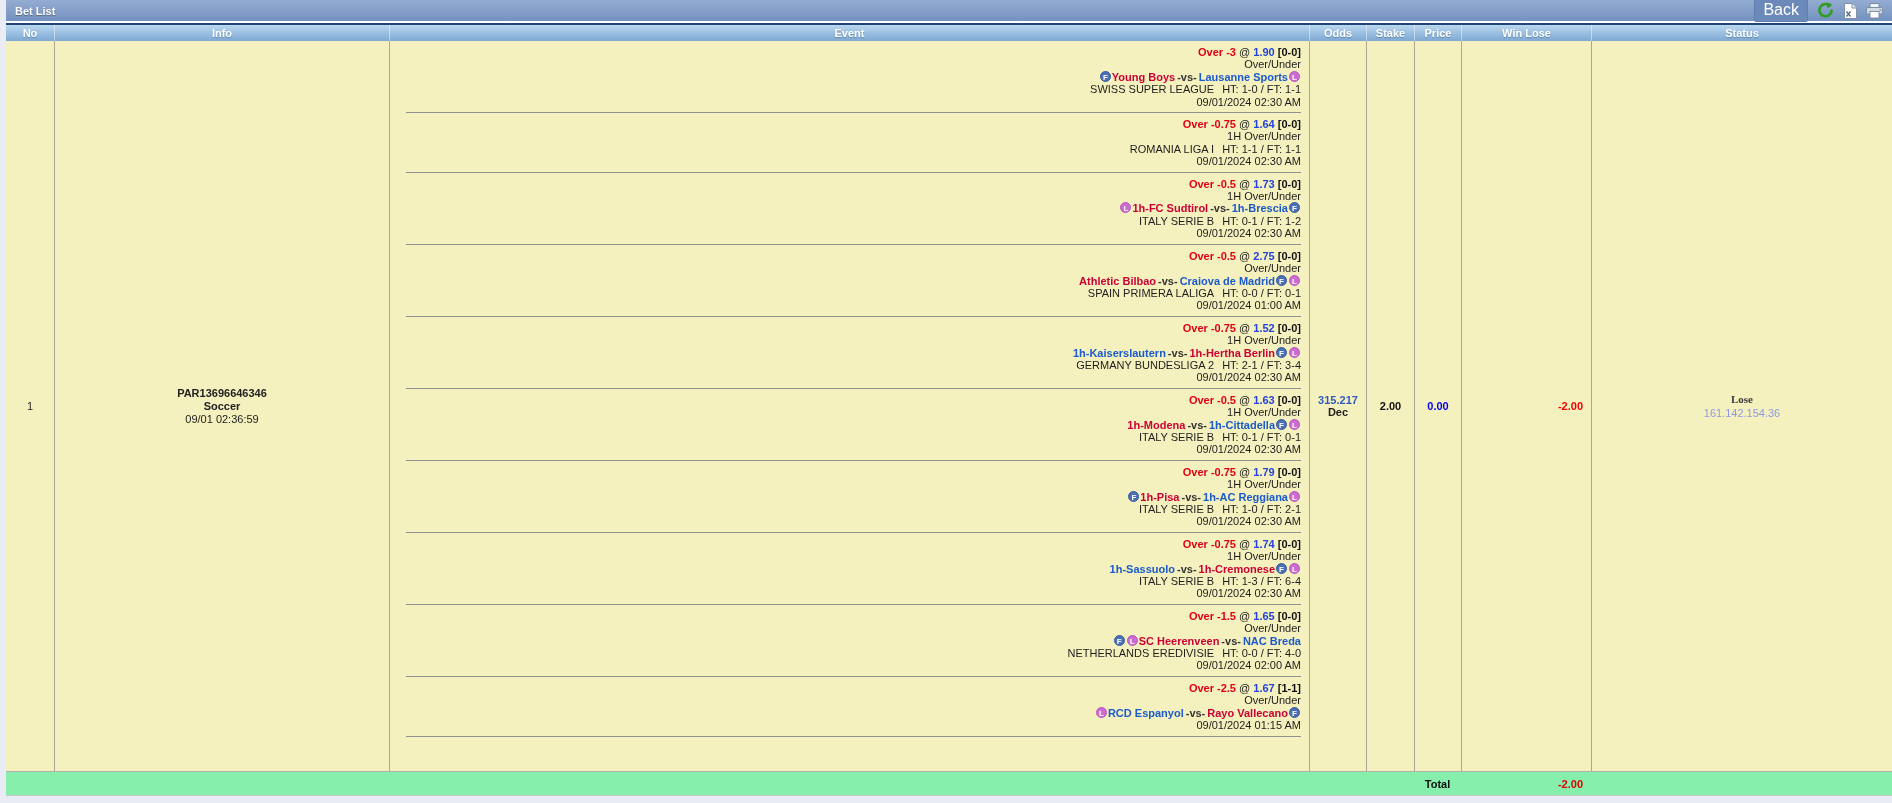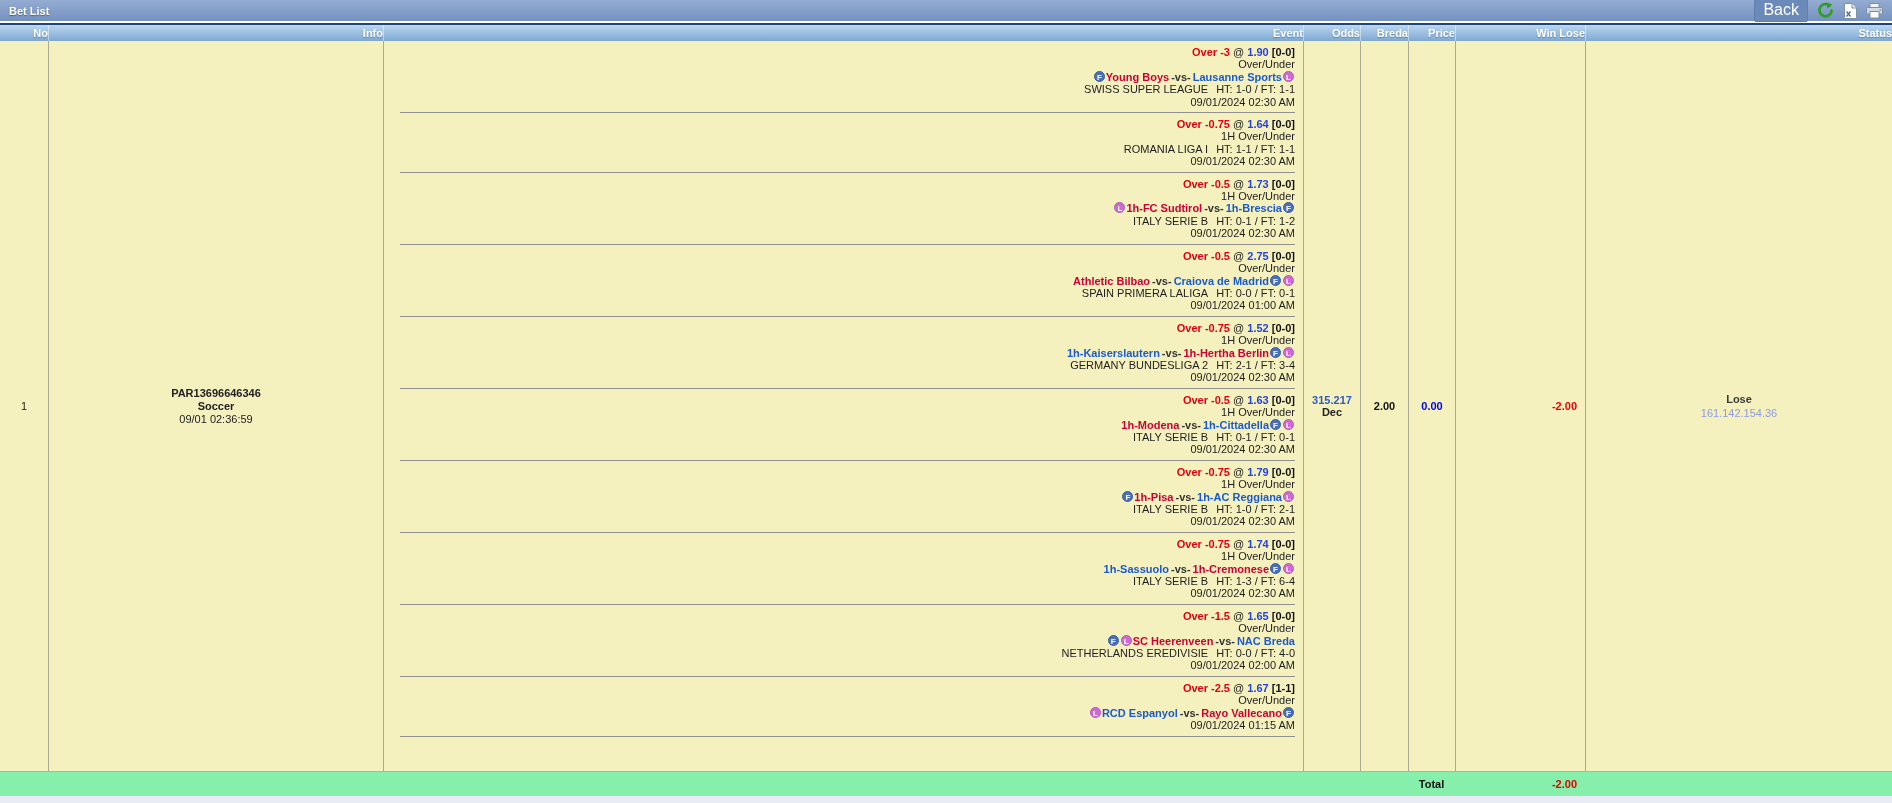--- a/index.html
+++ b/index.html
@@ -1,35 +1,35 @@
 <!DOCTYPE html>
 <html><head>
 <meta charset="utf-8">
 <style>
   * { box-sizing: border-box; margin: 0; padding: 0; }
   html,body { width:1892px; height:803px; overflow:hidden; background:#e9ecf4;
               font-family:"Liberation Sans", sans-serif; font-size:11px; color:#1a1a1a; }
-  .page { width:1892px; height:803px; }
+  .page { width:1892px; height:803px;padding-left:6px; }
 
   
   .titlebar { height:23px; background:linear-gradient(#94acd1,#7491c0);
               border-bottom:2px solid #ffffff;
               display:flex; align-items:center; justify-content:space-between; padding:0 9px; }
   .title { color:#fff; font-weight:bold; text-shadow:0 1px 1px rgba(0,0,0,.35); }
   .tb-right { display:flex; align-items:center; gap:9px; }
   .back-btn { background:#6b8ab9; border:1px solid #5f7fae; color:#fff; font-size:16px;
               font-family:"Liberation Sans", sans-serif; padding:1px 8px 2px; border-radius:2px; cursor:pointer; }
   .tb-icon { display:inline-flex; align-items:center; cursor:pointer; }
 
   
   .grid { display:grid; grid-template-columns:48px 335px 920px 57px 48px 47px 130px auto; }
 
   .thead { height:18px; border-top:2px solid #1e4575;
            background:linear-gradient(#bad7ef,#7ea8d3); }
-  .hcell { height:16px; line-height:16px; text-align:right; color:#fff; font-weight:bold;
+  .hcell { height:16px; line-height:16px; text-align:center; color:#fff; font-weight:bold;
            text-shadow:0 1px 1px rgba(40,80,120,.45); }
   .hcell + .hcell { border-left:1px solid rgba(255,255,255,.45); }
 
   .bet-row { height:730px; background:#f5f1bf; overflow:hidden; }
   .cell { height:100%; }
   .cell + .cell { border-left:1px solid #a9a996; }
   .vcenter { display:flex; flex-direction:column; justify-content:center; align-items:center; }
 
   .c-no { font-size:11px; color:#222; }
   .c-info { line-height:13px; color:#222; text-align:center; }
@@ -55,21 +55,21 @@
   .f-icon { background:#4a6fb5; border:1px solid #3c5d9c; }
   .l-icon { background:#cd6bd3; border:1px solid #b757bd; }
 
   
   .odds-val { color:#2f5bbf; font-weight:bold; }
   .odds-type { color:#222; font-weight:bold; }
   .c-stake { font-weight:bold; color:#111; }
   .c-price { font-weight:bold; color:#0000f0; }
   .c-winlose { display:flex; align-items:center; justify-content:flex-end;
                padding-right:8px; font-weight:bold; color:#f00000; }
-  .status-result { font-weight:bold; color:#3a3a3a; line-height:14px; }
+  .status-result { font-weight:bold; color:#3a3a3a; line-height:14px;font-family:Liberation Serif, serif; }
   .status-ip { color:#8d9ae5; line-height:14px; }
 
   
   .tfoot { height:25px; background:#86efac; border-top:1px solid #b0b0b0; border-bottom:1px solid #c9c9c9; }
   .fcell { display:flex; align-items:center; }
   .f-total-label { justify-content:center; font-weight:bold; color:#111; }
   .f-total-value { justify-content:flex-end; padding-right:8px; font-weight:bold; color:#e00000; }
 </style>
 </head>
 <body>
@@ -102,21 +102,21 @@
         </svg>
       </span>
     </div>
   </div>
 
   <div class="thead grid">
     <div class="hcell">No</div>
     <div class="hcell">Info</div>
     <div class="hcell">Event</div>
     <div class="hcell">Odds</div>
-    <div class="hcell">Breda</div>
+    <div class="hcell">Stake</div>
     <div class="hcell">Price</div>
     <div class="hcell">Win Lose</div>
     <div class="hcell">Status</div>
   </div>
 
   <div class="bet-row grid">
     <div class="cell c-no vcenter">1</div>
     <div class="cell c-info vcenter">
       <div class="bold">PAR13696646346</div>
       <div class="bold">Soccer</div>

